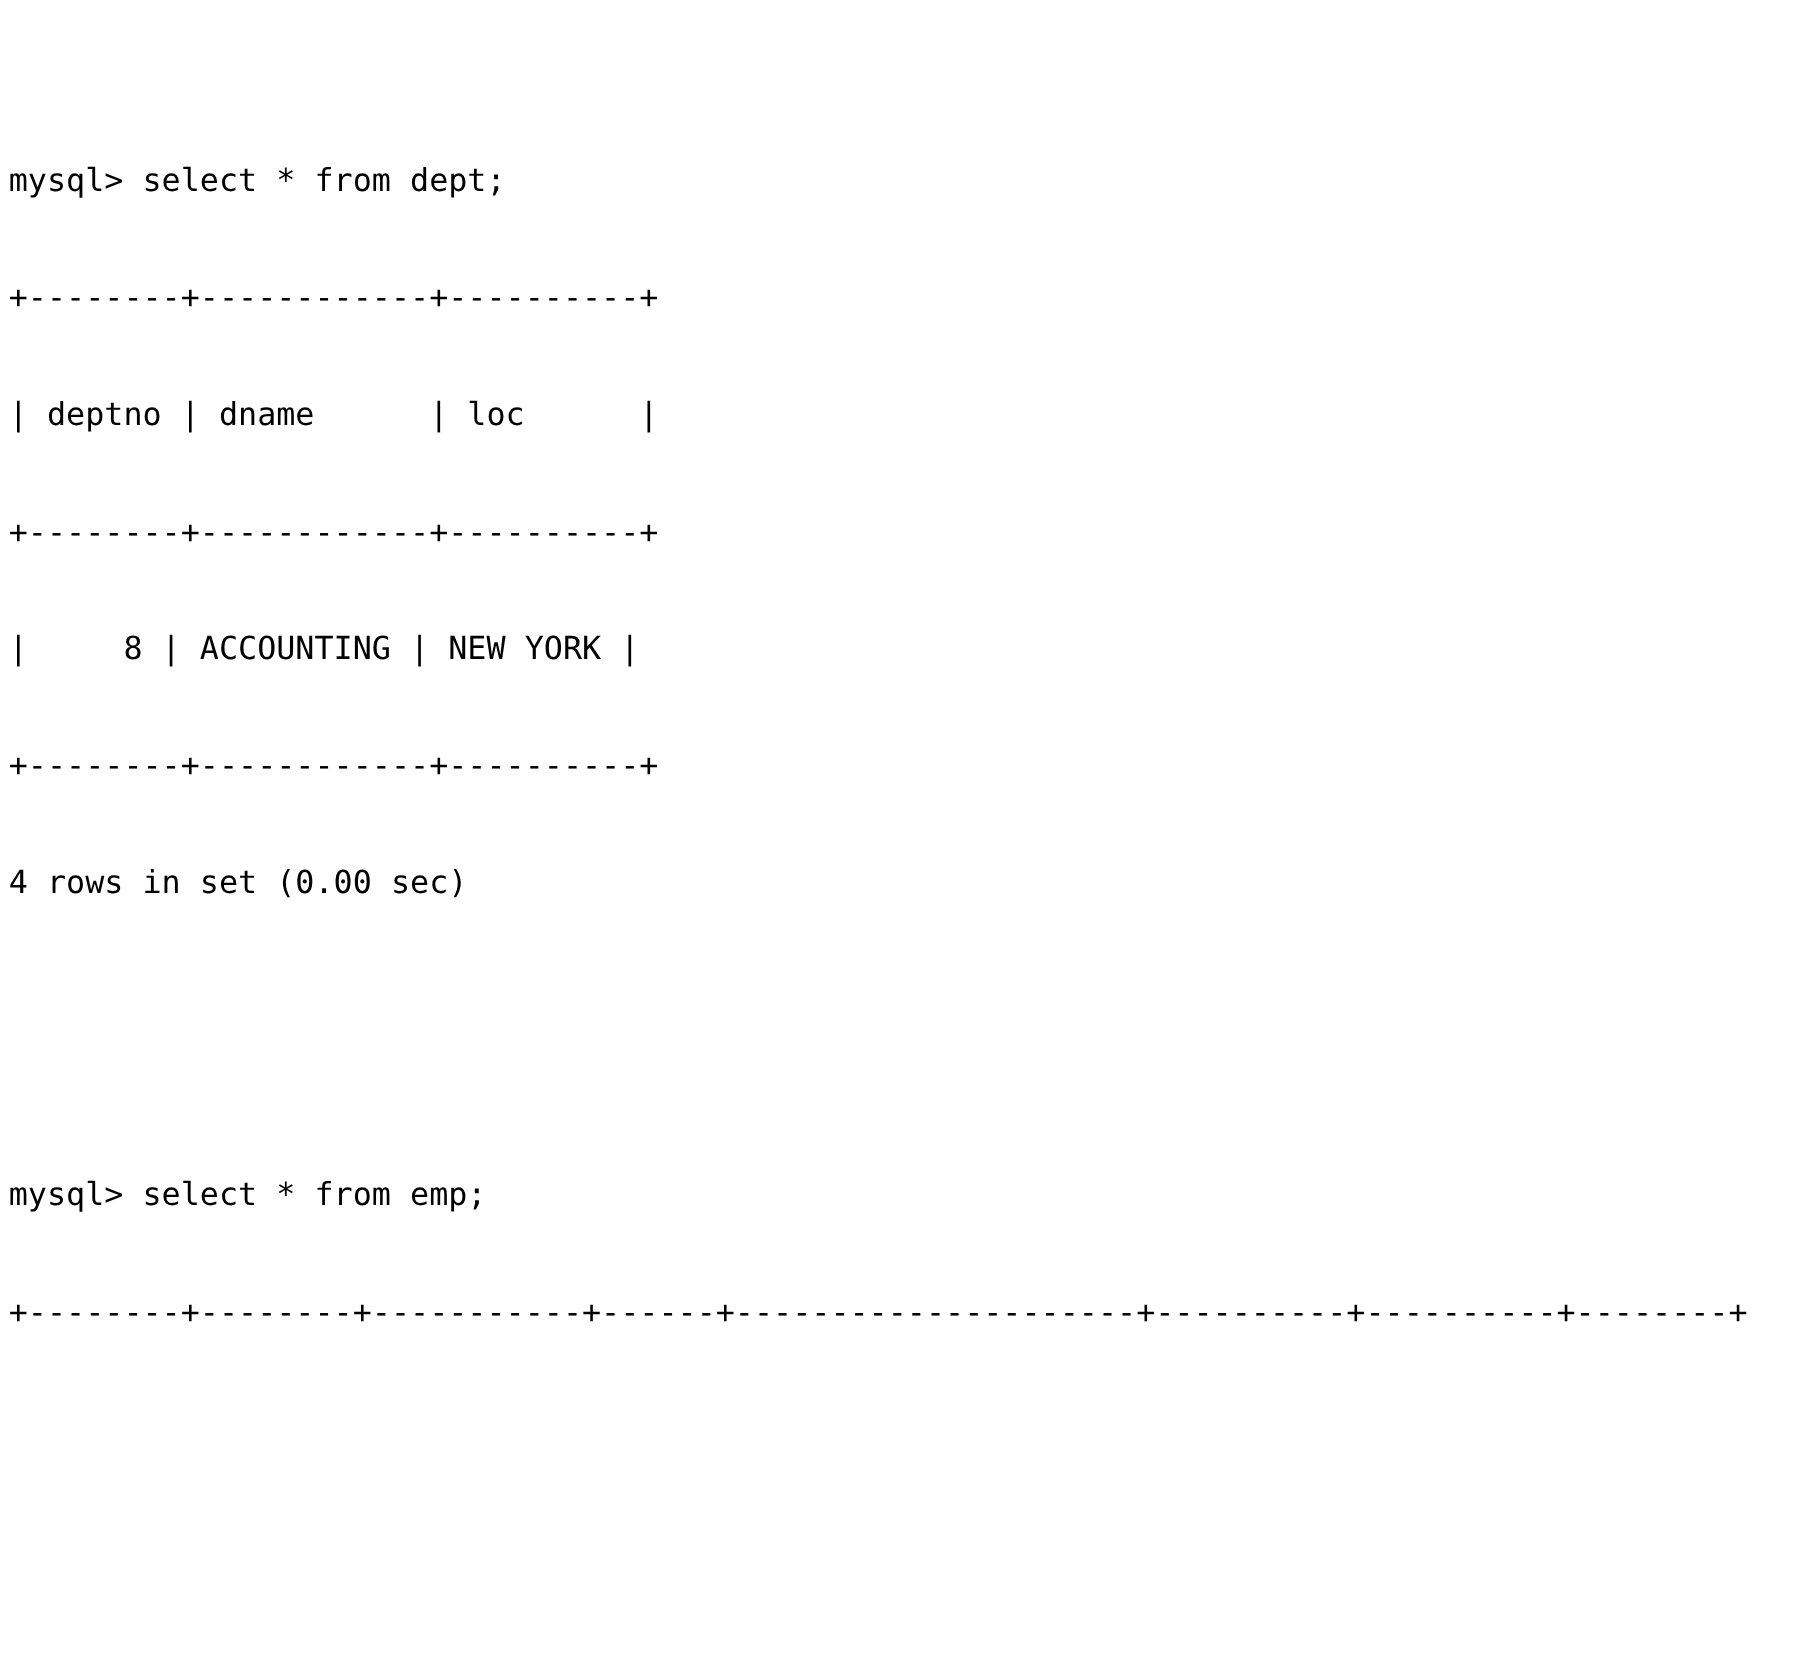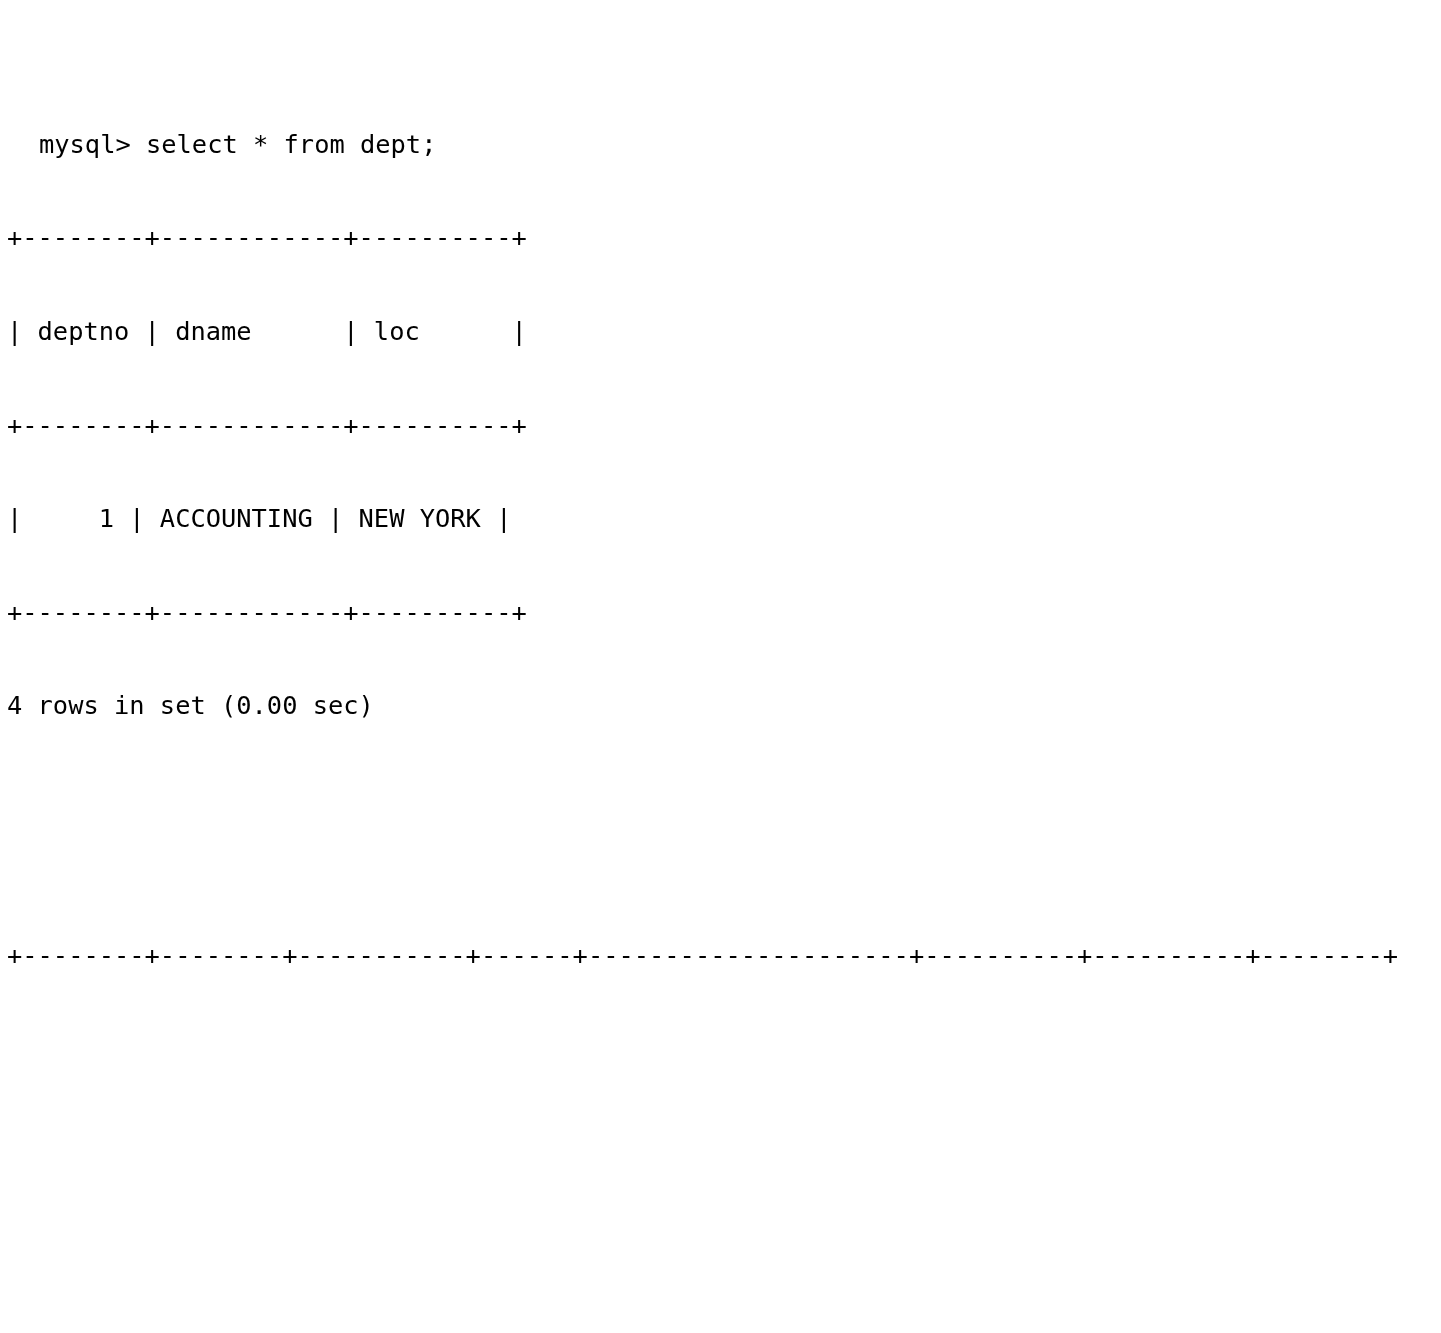--- a/index.html
+++ b/index.html
@@ -24,42 +24,43 @@
     letter-spacing: 0px;
     font-weight: 400;
     -webkit-font-smoothing: none;
   }
   .line {
     white-space: pre;
     height: 31.2px;
     font-family: "DejaVu Sans Mono", "Liberation Mono", monospace;
   }
   .blank { height: 31.2px; }
-  .prompt-line { white-space: pre; margin-left: 32px; }
+  .prompt-line { white-space: pre; }
   .rule { white-space: pre; }
   .hdr { white-space: pre; }
   .row { white-space: pre; }
   .status { white-space: pre; }
 </style>
 </head>
 <body>
 
 <div id="terminal">
 
   
   <div class="prompt-line line">mysql&gt; select * from dept;</div>
   <div class="rule line">+--------+------------+----------+</div>
   <div class="hdr line">| deptno | dname      | loc      |</div>
   <div class="rule line">+--------+------------+----------+</div>
-  <div class="row line">|     1 | ACCOUNTING | NEW YORK |</div>
+  <div class="row line">|     8 | ACCOUNTING | NEW YORK |</div>
   <div class="rule line">+--------+------------+----------+</div>
   <div class="status line">4 rows in set (0.00 sec)</div>
   <div class="blank line"> </div>
 
   
+  <div class="prompt-line line">mysql&gt; select * from emp;</div>
   <div class="rule line">+--------+--------+-----------+------+---------------------+----------+----------+--------+</div>
   
   
   
   
   
   
   
   
   

